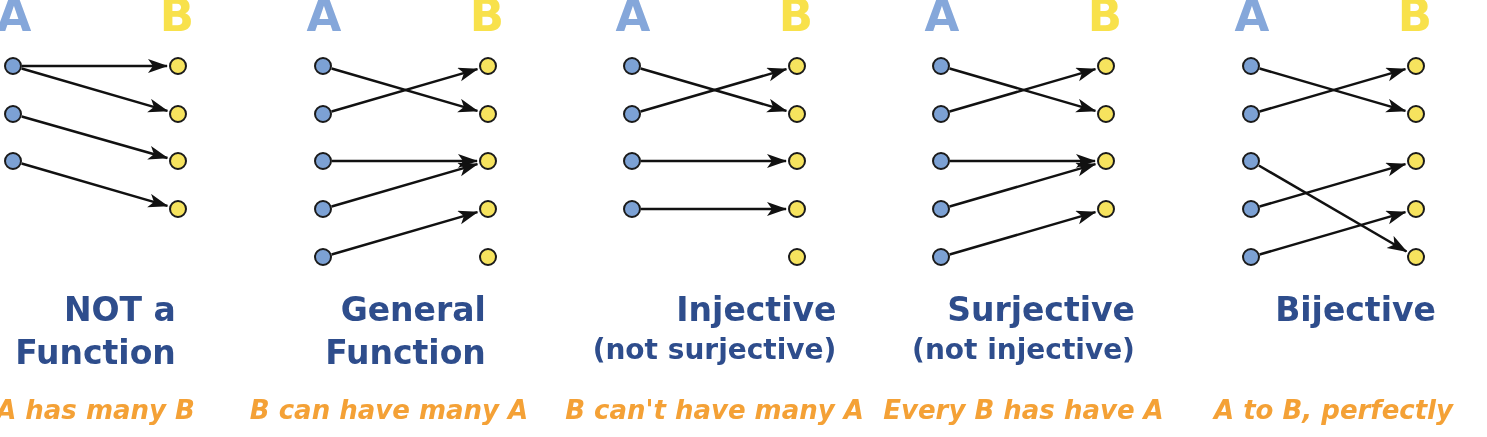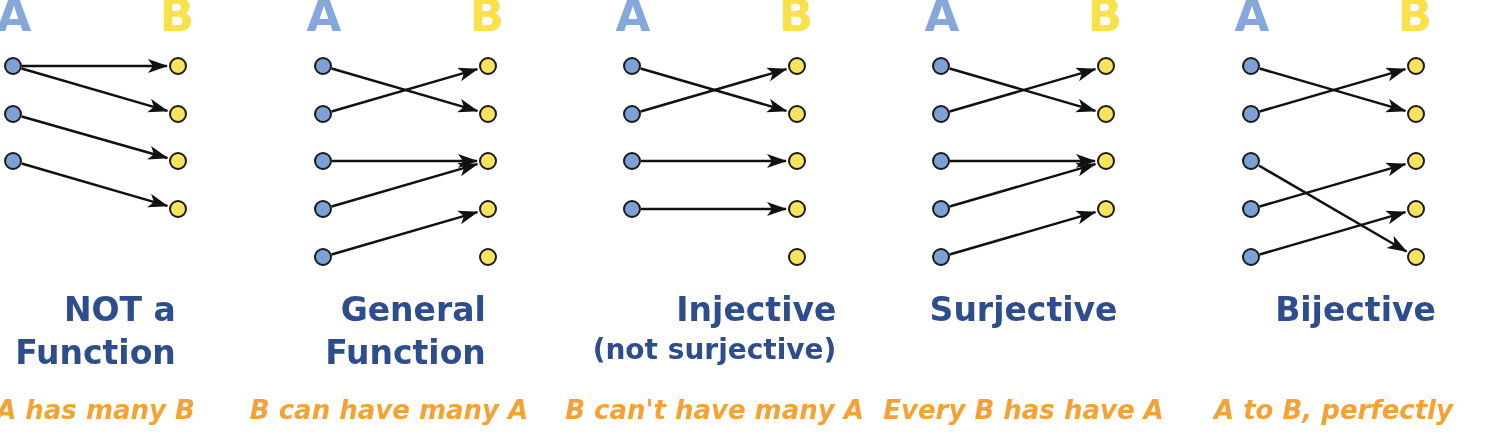--- a/index.html
+++ b/index.html
@@ -174,20 +174,21 @@
           <span class="paren-line">(not surjective)</span>
         </div>
     <div class="tagline" style="left: 714.5px; font-style: italic;">B can't have many A</div>
   </div>
 
   <div class="panel">
     <span class="set-header set-a" style="left: 942px;">A</span>
     <span class="set-header set-b" style="left: 1105px;">B</span>
     <div class="panel-title" style="left: 1023.5px;">
           <span class="title-line">Surjective</span>
+          <span class="paren-line">(not injective)</span>
         </div>
     <div class="tagline" style="left: 1023.5px;">Every B has have A</div>
   </div>
 
   <div class="panel">
     <span class="set-header set-a" style="left: 1252px;">A</span>
     <span class="set-header set-b" style="left: 1415px;">B</span>
     <div class="panel-title" style="left: 1333.5px; margin-left: 22px;">
           <span class="title-line">Bijective</span>
         </div>

